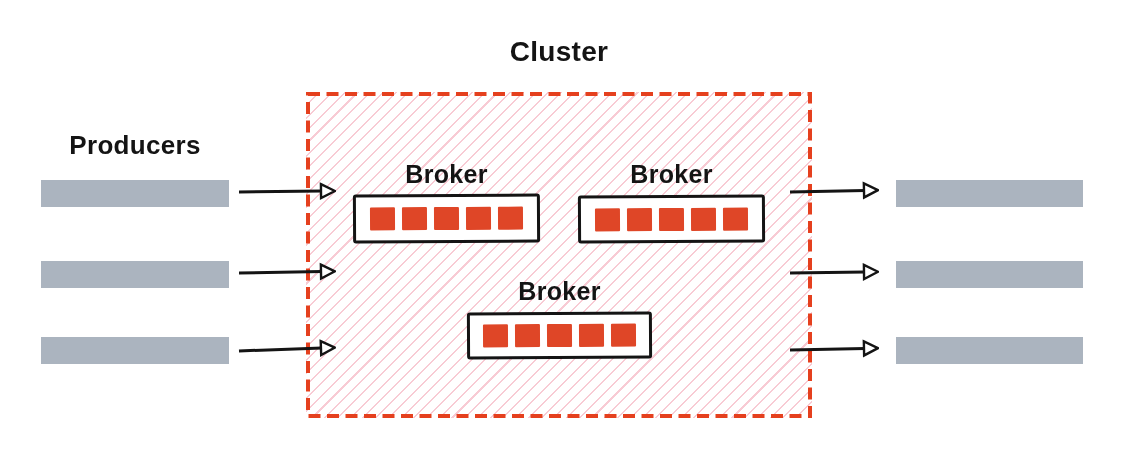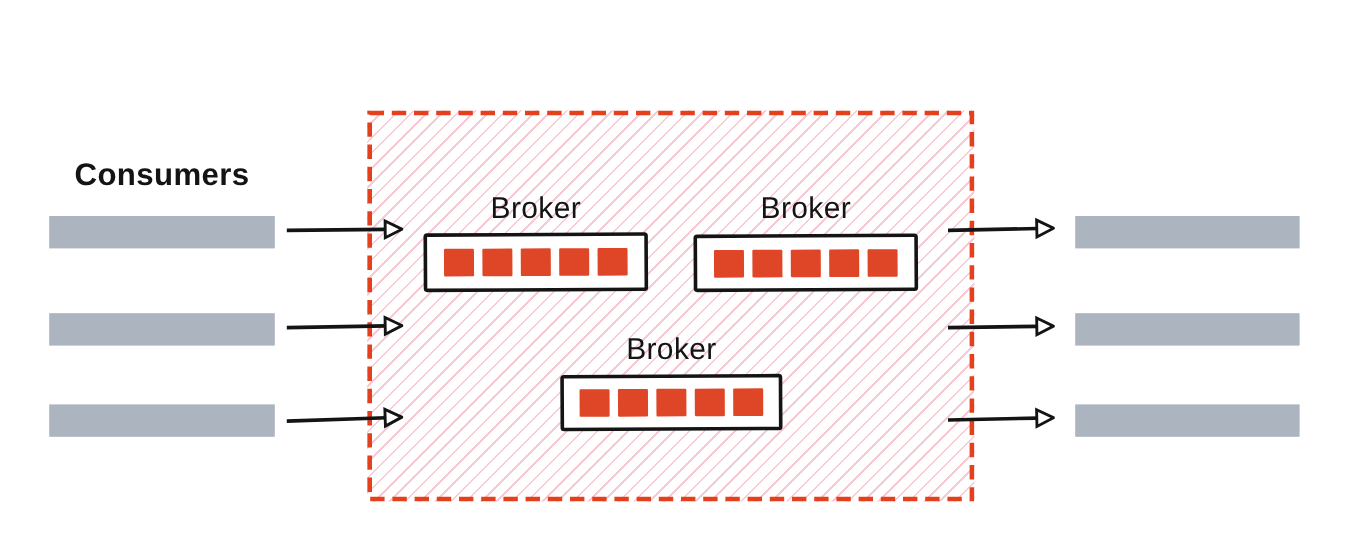--- a/index.html
+++ b/index.html
@@ -28,21 +28,21 @@
   }
   .side-label {
     font-size: 26px;
     font-weight: 600;
     letter-spacing: 0.3px;
     text-align: center;
     line-height: 28px;
   }
   .broker-label {
     font-size: 25px;
-    font-weight: 400;
+    font-weight: 700;
     letter-spacing: 0.3px;
     text-align: center;
     line-height: 28px;
   }
 
   
   .cluster-box {
     left: 306px; top: 92px;
     width: 506px; height: 326px;
     background:
@@ -81,28 +81,29 @@
   }
 
   
   .arrow { transform-origin: left center; }
 </style>
 </head>
 <body>
 
 <div id="canvas">
 
+  <div class="abs title-label" style="left:306px; top:37px; width:506px;">Cluster</div>
 
   <div class="abs cluster-box">
     <svg class="cluster-border" width="506" height="326" viewBox="0 0 506 326">
       <rect x="2" y="2" width="502" height="322" fill="none" stroke="#e5401e" stroke-width="4" stroke-dasharray="12 6.5"></rect>
     </svg>
   </div>
 
-  <div class="abs side-label" style="left:31px; top:131px; width:208px;">Consumers</div>
+  <div class="abs side-label" style="left:31px; top:131px; width:208px;">Producers</div>
   <div class="abs bar bar-left" style="top:180px;"></div>
   <div class="abs bar bar-left" style="top:261px;"></div>
   <div class="abs bar bar-left" style="top:337px;"></div>
 
   <div class="abs bar bar-right" style="top:180px;"></div>
   <div class="abs bar bar-right" style="top:261px;"></div>
   <div class="abs bar bar-right" style="top:337px;"></div>
 
   <svg class="abs arrow" style="left:238px; top:181px; transform:rotate(-0.6deg);" width="98" height="22" viewBox="0 0 98 22">
     <line x1="1" y1="11" x2="84" y2="11" stroke="#141414" stroke-width="3"></line>

